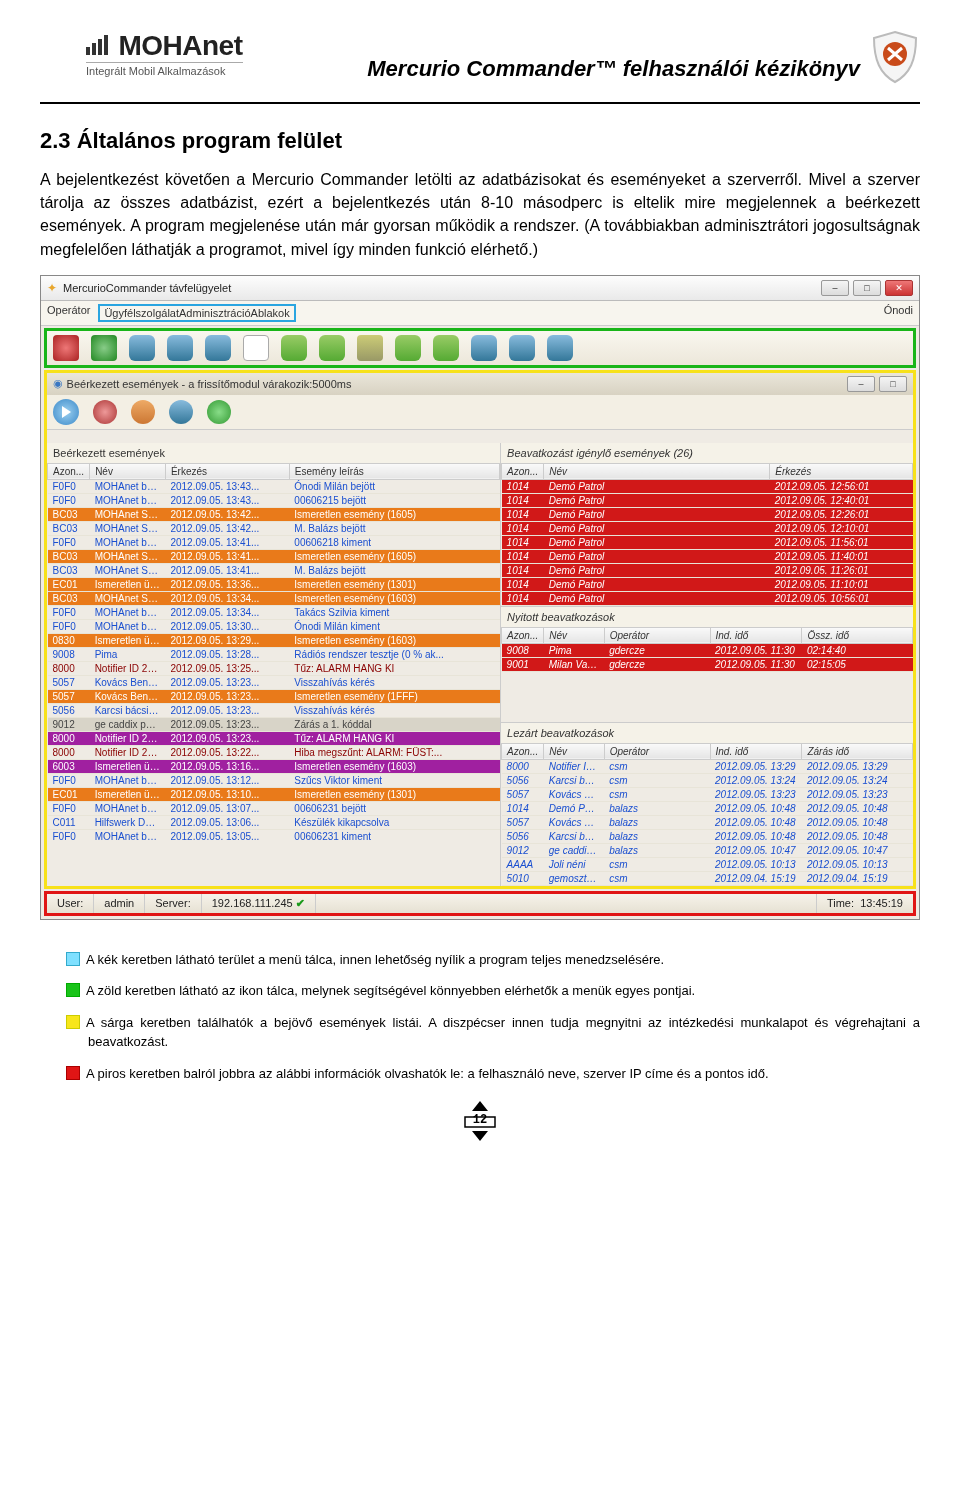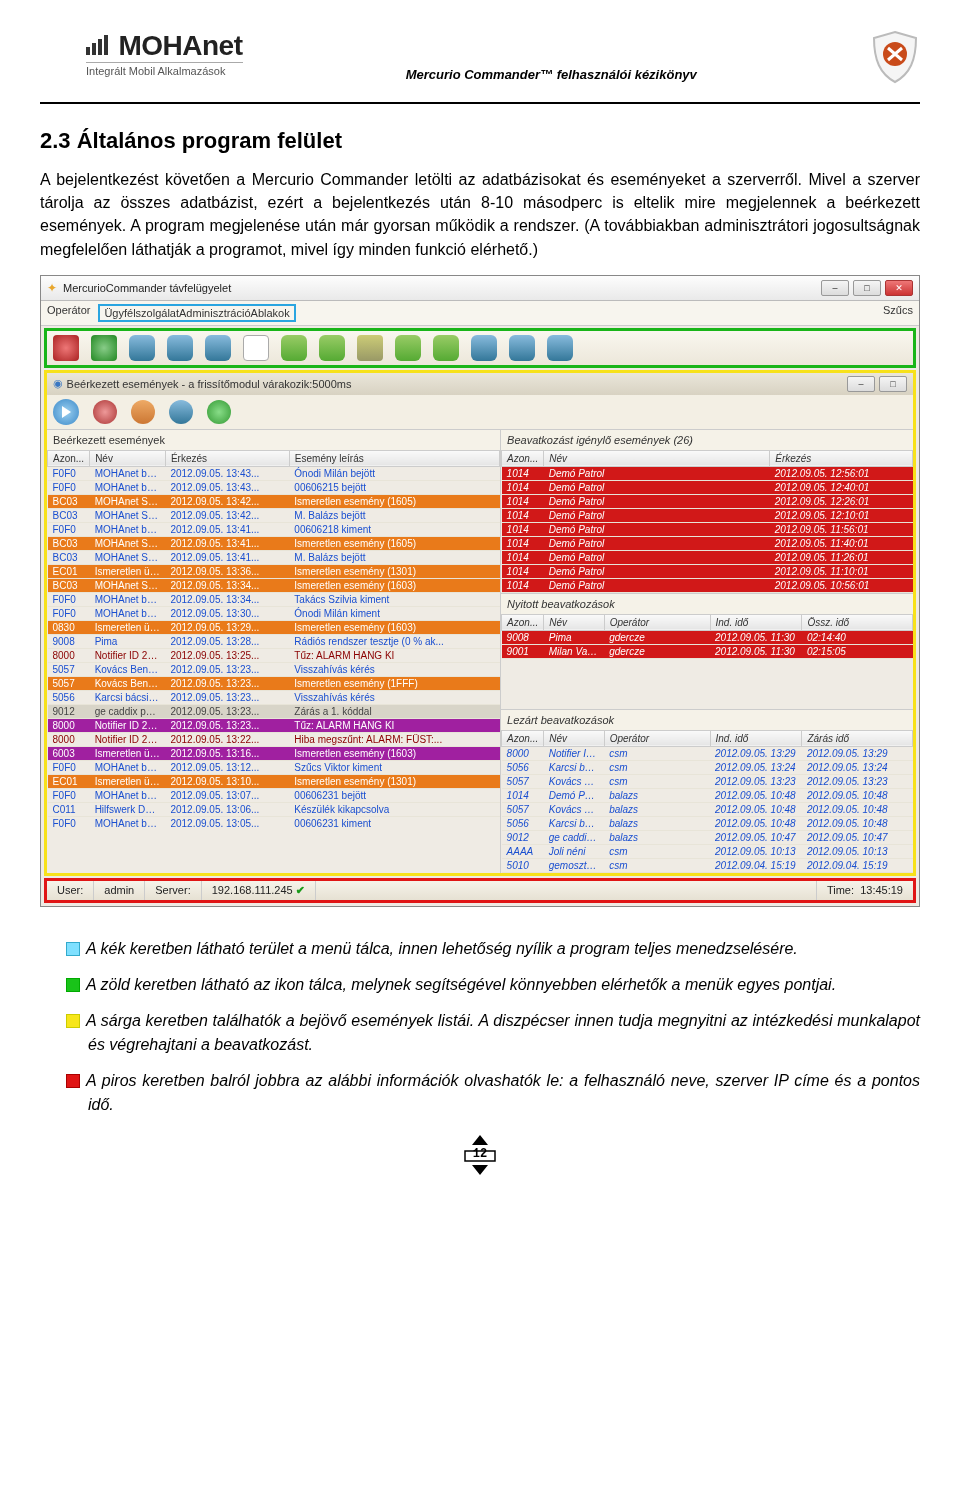--- a/index.html
+++ b/index.html
@@ -4,21 +4,21 @@
 <style>
   * { box-sizing: border-box; margin: 0; padding: 0; }
   body { font-family: Arial, sans-serif; background: #fff; width: 960px; margin: 0 auto; color: #000; }
   .page { padding: 30px 40px 20px 40px; }
   .header { display: flex; align-items: flex-start; justify-content: space-between; padding-bottom: 8px; }
   .logo-block { flex: 0 0 auto; margin-left: 46px; }
   .logo-text { font-size: 28px; font-weight: bold; color: #222; letter-spacing: -0.5px; }
   .logo-bars { display:inline-block; margin-right:4px; }
   .logo-bars span{ display:inline-block; width:4px; margin-right:2px; background:#333;}
   .logo-sub { font-size: 11px; color: #555; border-top:1px solid #aaa; padding-top:2px; }
-  .header-center { flex:1; text-align: center; font-weight: bold; font-style: italic; font-size: 13px; align-self: flex-end; padding-bottom: 6px; }
+  .header-center { flex:1; text-align: right; font-weight: bold; font-style: italic; font-size: 22px; align-self: flex-end; padding-bottom: 6px; }
   .header-right { flex:0 0 60px; text-align:right; }
   .shield { width:50px; height:54px; display:inline-block; position:relative; }
   .hr { border: none; border-top: 2px solid #000; margin: 6px 0 24px 0; }
   h2.sect { font-size: 22px; font-weight: bold; margin-bottom: 14px; }
   p.body { font-size: 16px; line-height: 1.45; text-align: justify; margin-bottom: 14px; }
   
   .app-window { border: 1px solid #888; background: #efebe4; font-size: 11px; font-family: "Segoe UI", Tahoma, sans-serif; color: #222; margin-bottom:30px; }
   .titlebar { display:flex; align-items:center; background: linear-gradient(#fdfdfd,#e9e9e9); padding: 4px 6px; border-bottom:1px solid #bbb; }
   .titlebar .star { color:#e8a62c; margin-right:6px; font-size:12px; }
   .titlebar .wincontrols { margin-left:auto; display:flex; gap:4px; }
@@ -32,40 +32,40 @@
   .tb-icon { width:26px; height:26px; border-radius:4px; position:relative; }
   .subwin { border:3px solid #f7e11a; margin:2px 3px; }
   .subtitle { display:flex; align-items:center; background:linear-gradient(#eae6da,#d8d2c2); padding:3px 6px; color:#333; }
   .subtitle .min { margin-left:auto; display:flex; gap:4px; }
   .subtitle .ic { color:#3a77c2; margin-right:4px;}
   .subtoolbar { padding:4px 6px; background:#f3efe4; display:flex; gap:14px; align-items:center; border-bottom:1px solid #ccc; }
   .play { width:26px; height:26px; border-radius:50%; background:radial-gradient(#9cd0f0,#3a88c8); position:relative; }
   .play::after{content:""; position:absolute; left:9px; top:7px; border-left:9px solid #fff; border-top:6px solid transparent; border-bottom:6px solid transparent;}
   .rndicon{ width:24px; height:24px; border-radius:50%; }
   .panels { display:flex; }
-  .panel { flex:1; border-right:1px solid #ccc; display:flex; flex-direction:column; }
+  .panel { flex:1; border-right:1px solid #ccc; display:flex; flex-direction:column;margin-top:13px; }
   .panel:last-child{ border-right:none;font-style:italic; }
   .panel-head { padding:4px 6px; background:#f5f2e8; color:#333; }
   .tbl { width:100%; border-collapse:collapse; font-size:10px; }
   .tbl th { text-align:left; padding:2px 5px; background:linear-gradient(#fafafa,#e5e5e5); border:1px solid #ccc; color:#333; font-weight:normal;}
   .tbl td { padding:1px 5px; border-bottom:1px solid #e8e4d8; white-space:nowrap; overflow:hidden; text-overflow:ellipsis; max-width:1px;}
   .tbl td:first-child{ width:42px;}
   .row-blue td { color:#1a4fd0; }
   .row-orange td { background:#e97a1a; color:#fff; }
   .row-purple td { background:#a020a0; color:#fff; }
   .row-gray td { background:#d8d4c8; color:#444;}
   .row-darkred td { color:#8a0000; }
   .row-red td { background:#d11818; color:#fff; }
   .tbl-wrap{ max-height:380px; overflow:hidden; }
   .subpanel-head { padding:4px 6px; background:#f5f2e8; border-top:1px solid #ccc; color:#333; }
   .statusbar { border:3px solid #e01515; margin:2px 3px 3px 3px; display:flex; background:linear-gradient(#f6f3ea,#e6e1d3); font-size:11px; }
   .statusbar .cell { padding:3px 10px; border-right:1px solid #ccc; }
   .statusbar .cell.r { margin-left:auto; border-right:none; border-left:1px solid #ccc;}
   .check{ color:#1a9a1a; font-weight:bold;}
-  .legend { font-size:16px; line-height:1.5;font-style:italic; }
+  .legend { font-size:13px; line-height:1.5; }
   .legend p { margin-bottom:12px; margin-left:48px; text-indent:-22px; text-align:justify;}
   .sq { display:inline-block; width:14px; height:14px; margin-right:6px; vertical-align:-2px;}
   .sq.cyan { background:#7fe0ff; border:1px solid #3ac;}
   .sq.green{ background:#19c319; border:1px solid #0a0;}
   .sq.yellow{ background:#f7e61a; border:1px solid #cc0;}
   .sq.red{ background:#e01515; border:1px solid #a00;}
   .pagefoot { text-align:center; margin-top:16px;font-family:Liberation Mono, monospace; }
   .pnum-wrap{ display:inline-block; position:relative; width:40px; height:44px;}
   .pnum-wrap svg{ position:absolute; left:0; top:0;}
   .pnum{ position:absolute; left:0; top:14px; width:40px; font-size:12px; font-weight:bold;}
@@ -110,21 +110,21 @@
         <div class="winbtn close">✕</div>
       </div>
     </div>
     <div class="menubar">
       <span style="margin-right:8px;">Operátor</span>
       <div class="left-items">
         <span>Ügyfélszolgálat</span>
         <span>Adminisztráció</span>
         <span>Ablakok</span>
       </div>
-      <span class="help">Szűcs</span>
+      <span class="help">Ónodi</span>
     </div>
     <div class="toolbar">
       <div class="tb-icon" style="background:radial-gradient(#e77,#a22);"></div>
       <div class="tb-icon" style="background:radial-gradient(#8c8,#282);"></div>
       <div class="tb-icon" style="background:linear-gradient(#8bd,#379);border-radius:6px;"></div>
       <div class="tb-icon" style="background:linear-gradient(#8bd,#379);border-radius:6px;"></div>
       <div class="tb-icon" style="background:linear-gradient(#8bd,#379);border-radius:6px;"></div>
       <div class="tb-icon" style="background:#fff;border:1px solid #aaa;"></div>
       <div class="tb-icon" style="background:linear-gradient(#9c6,#5a3);border-radius:6px;"></div>
       <div class="tb-icon" style="background:linear-gradient(#9c6,#5a3);border-radius:6px;"></div>

